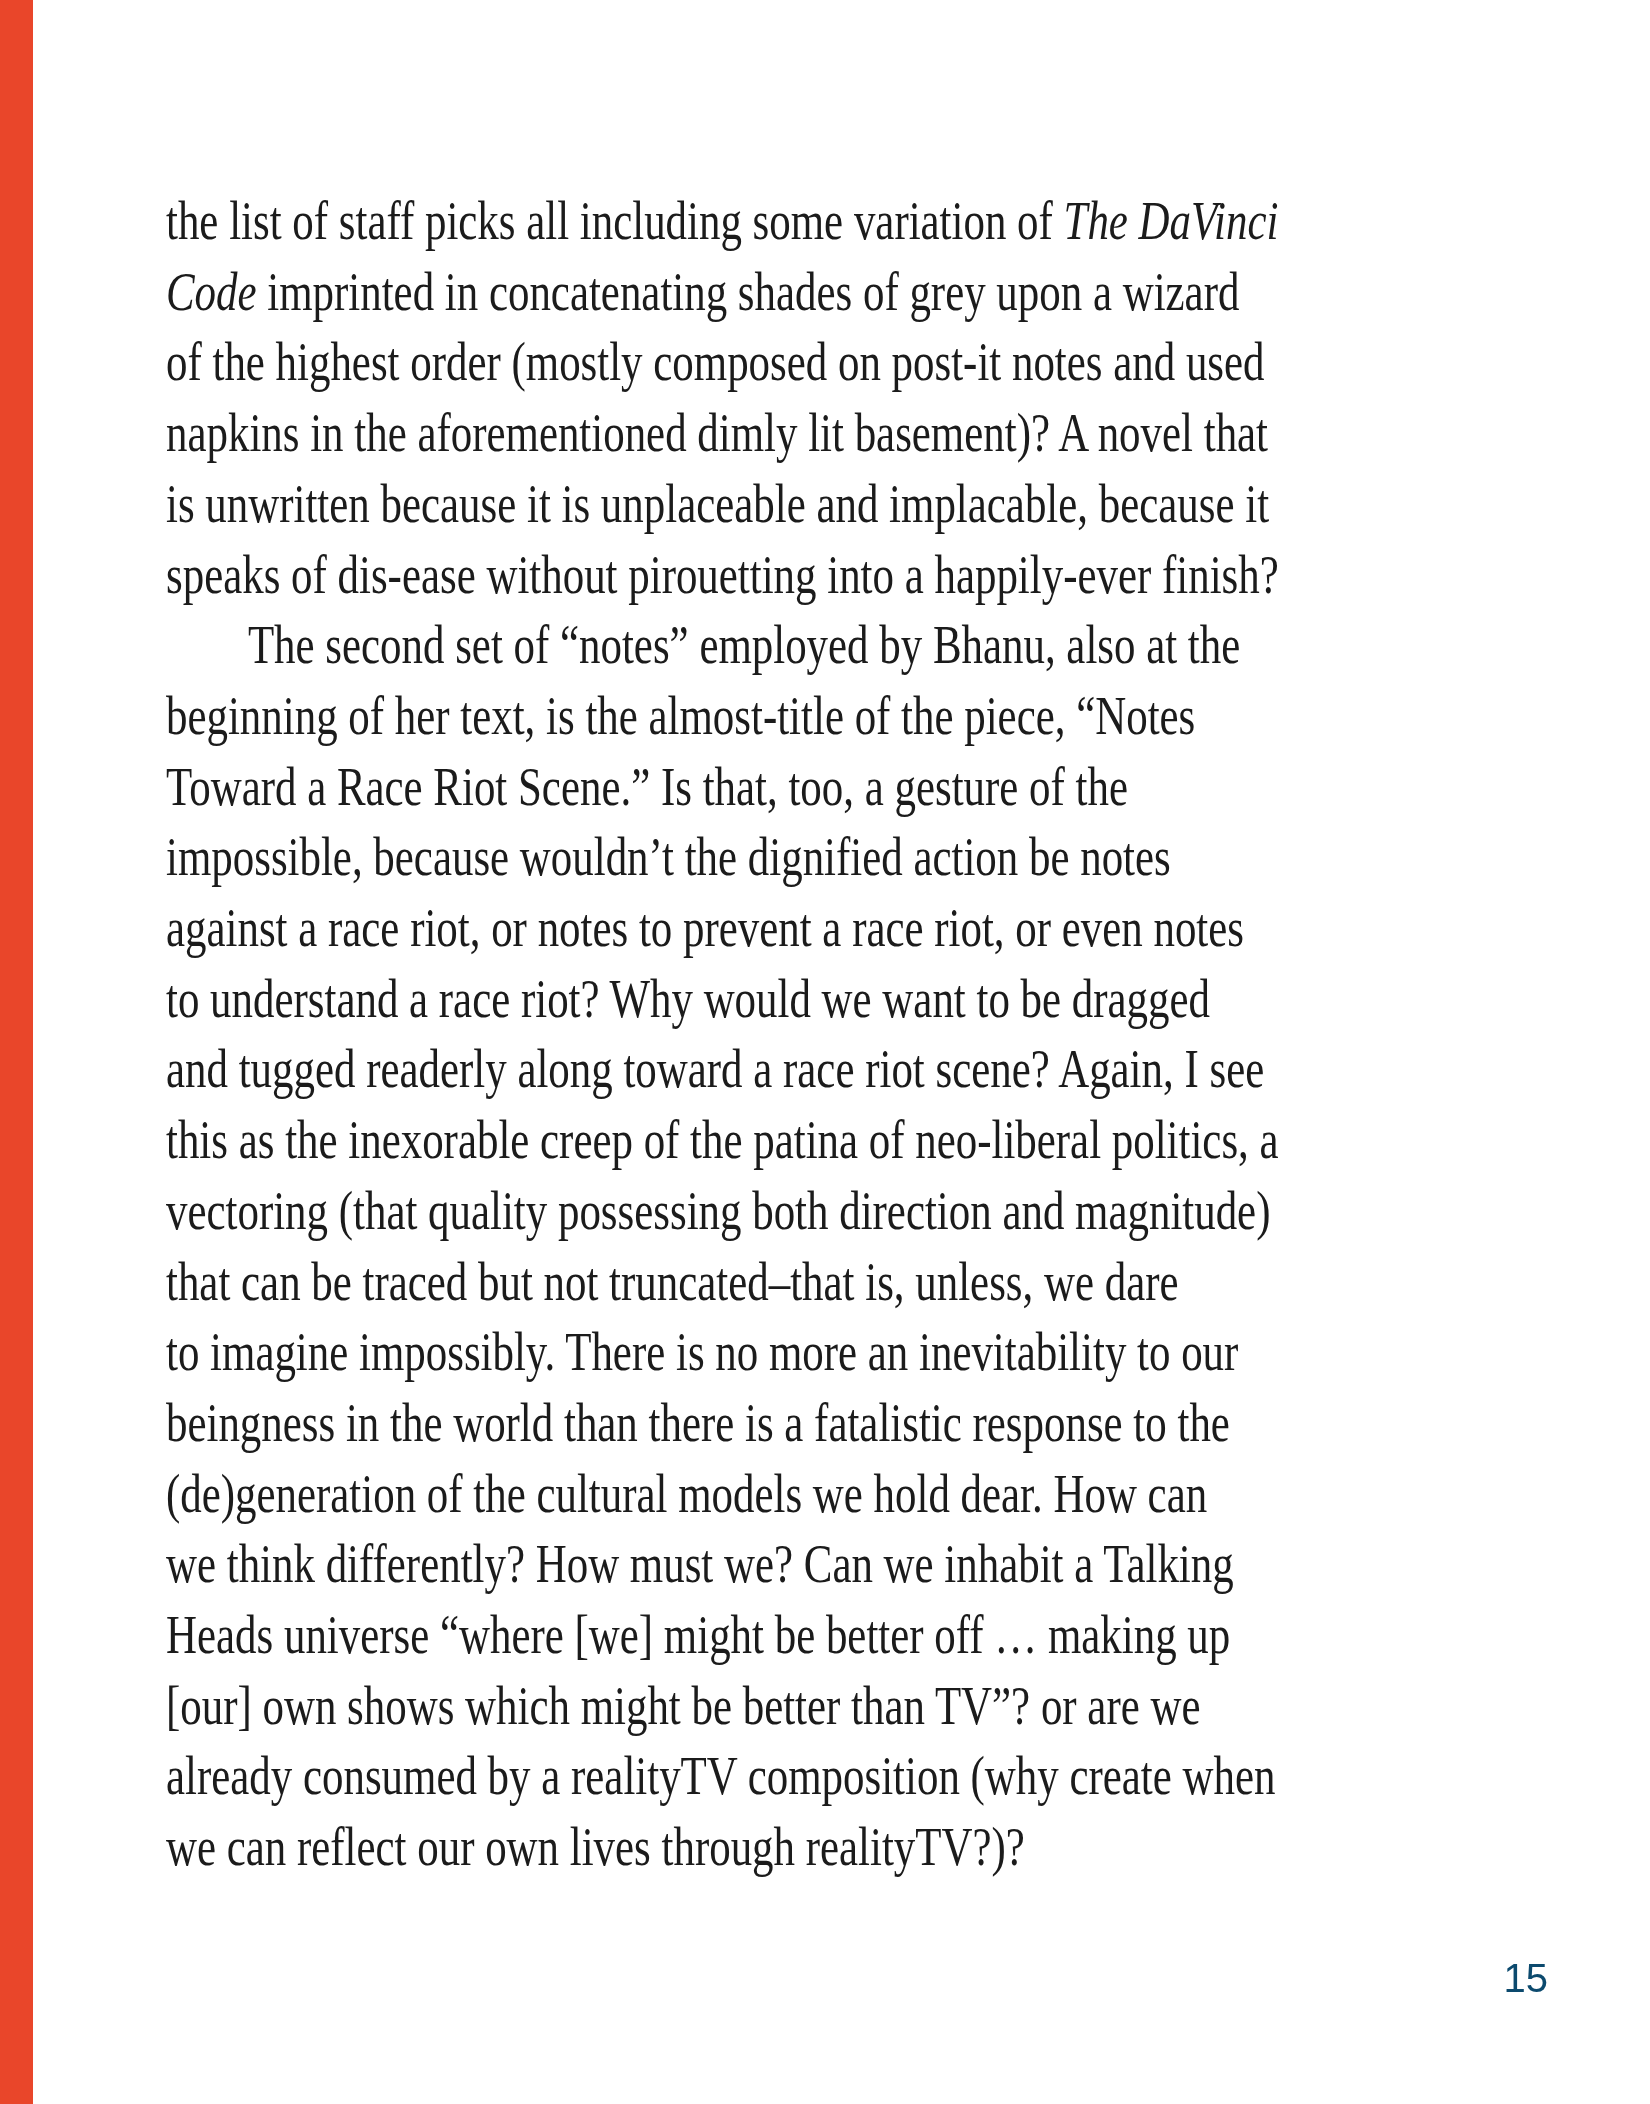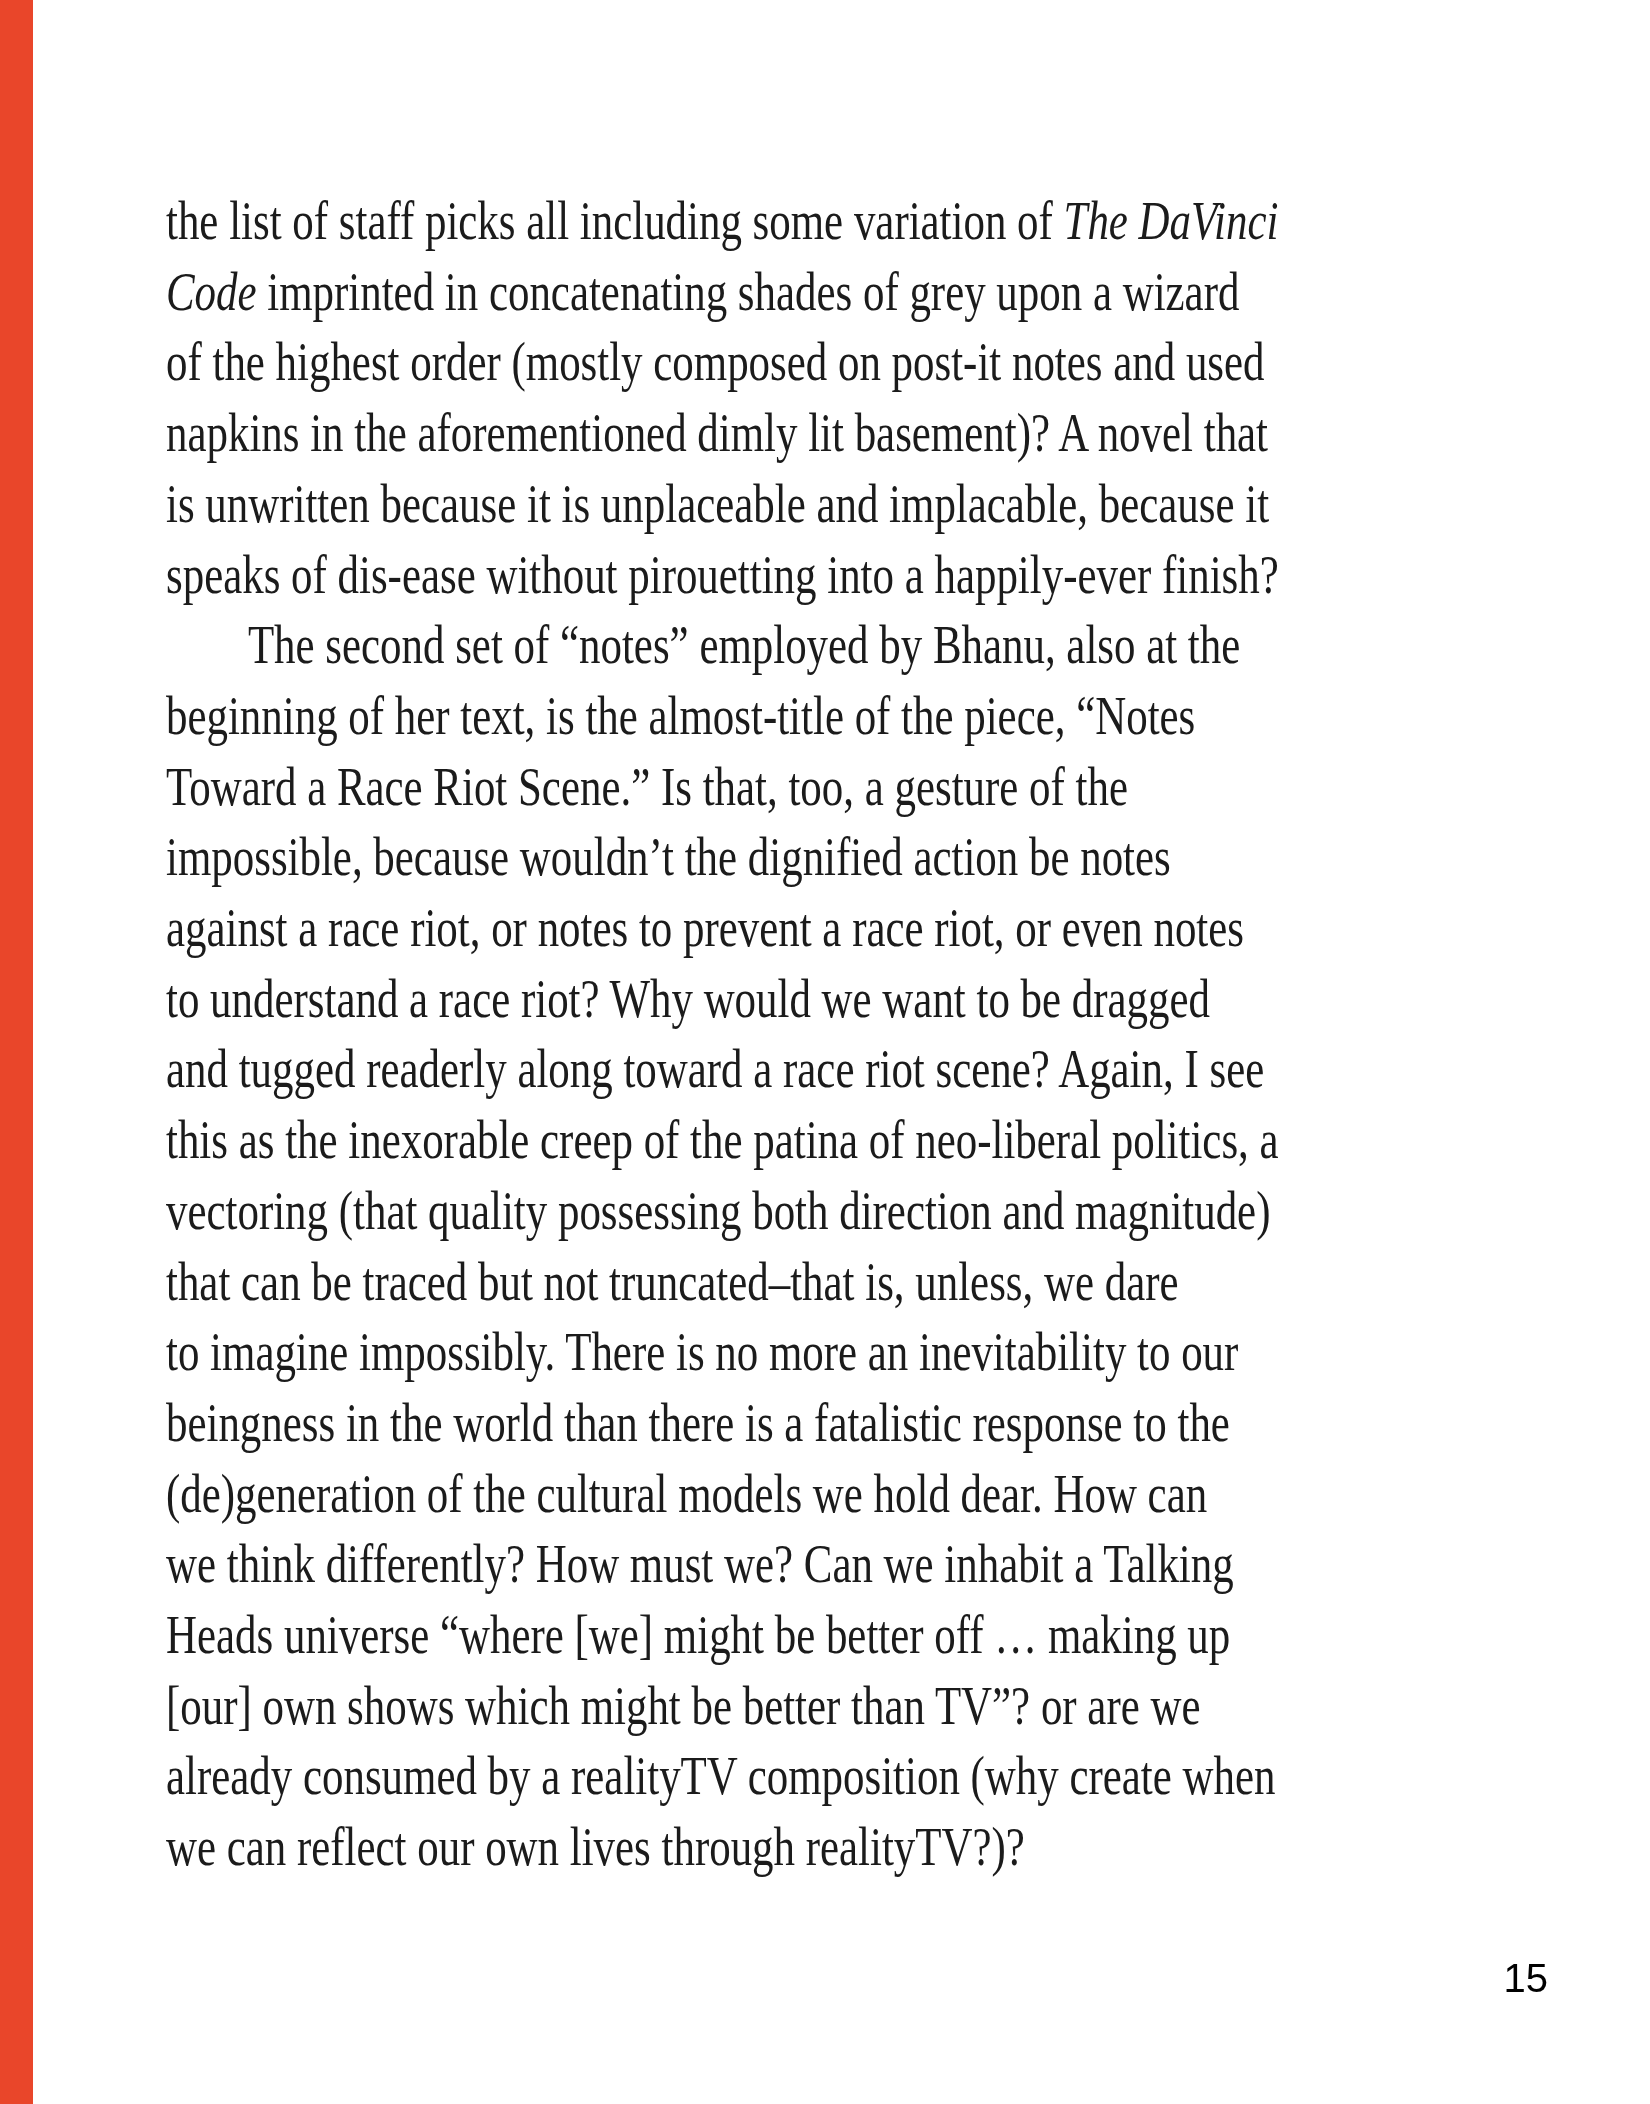--- a/index.html
+++ b/index.html
@@ -76,14 +76,14 @@
       <div class="text-line"><span>that can be traced but not truncated–that is, unless, we dare</span></div>
       <div class="text-line"><span>to imagine impossibly. There is no more an inevitability to our</span></div>
       <div class="text-line"><span>beingness in the world than there is a fatalistic response to the</span></div>
       <div class="text-line"><span>(de)generation of the cultural models we hold dear. How can</span></div>
       <div class="text-line"><span>we think differently? How must we? Can we inhabit a Talking</span></div>
       <div class="text-line"><span>Heads universe “where [we] might be better off … making up</span></div>
       <div class="text-line"><span>[our] own shows which might be better than TV”? or are we</span></div>
       <div class="text-line"><span>already consumed by a realityTV composition (why create when</span></div>
       <div class="text-line"><span>we can reflect our own lives through realityTV?)?</span></div>
     </div>
-  <div class="page-number" style="color: #000000; text-align: center;">15</div>
+  <div class="page-number" style="color: #0c4a6e; text-align: center;">15</div>
 </div>
 
 </body></html>

